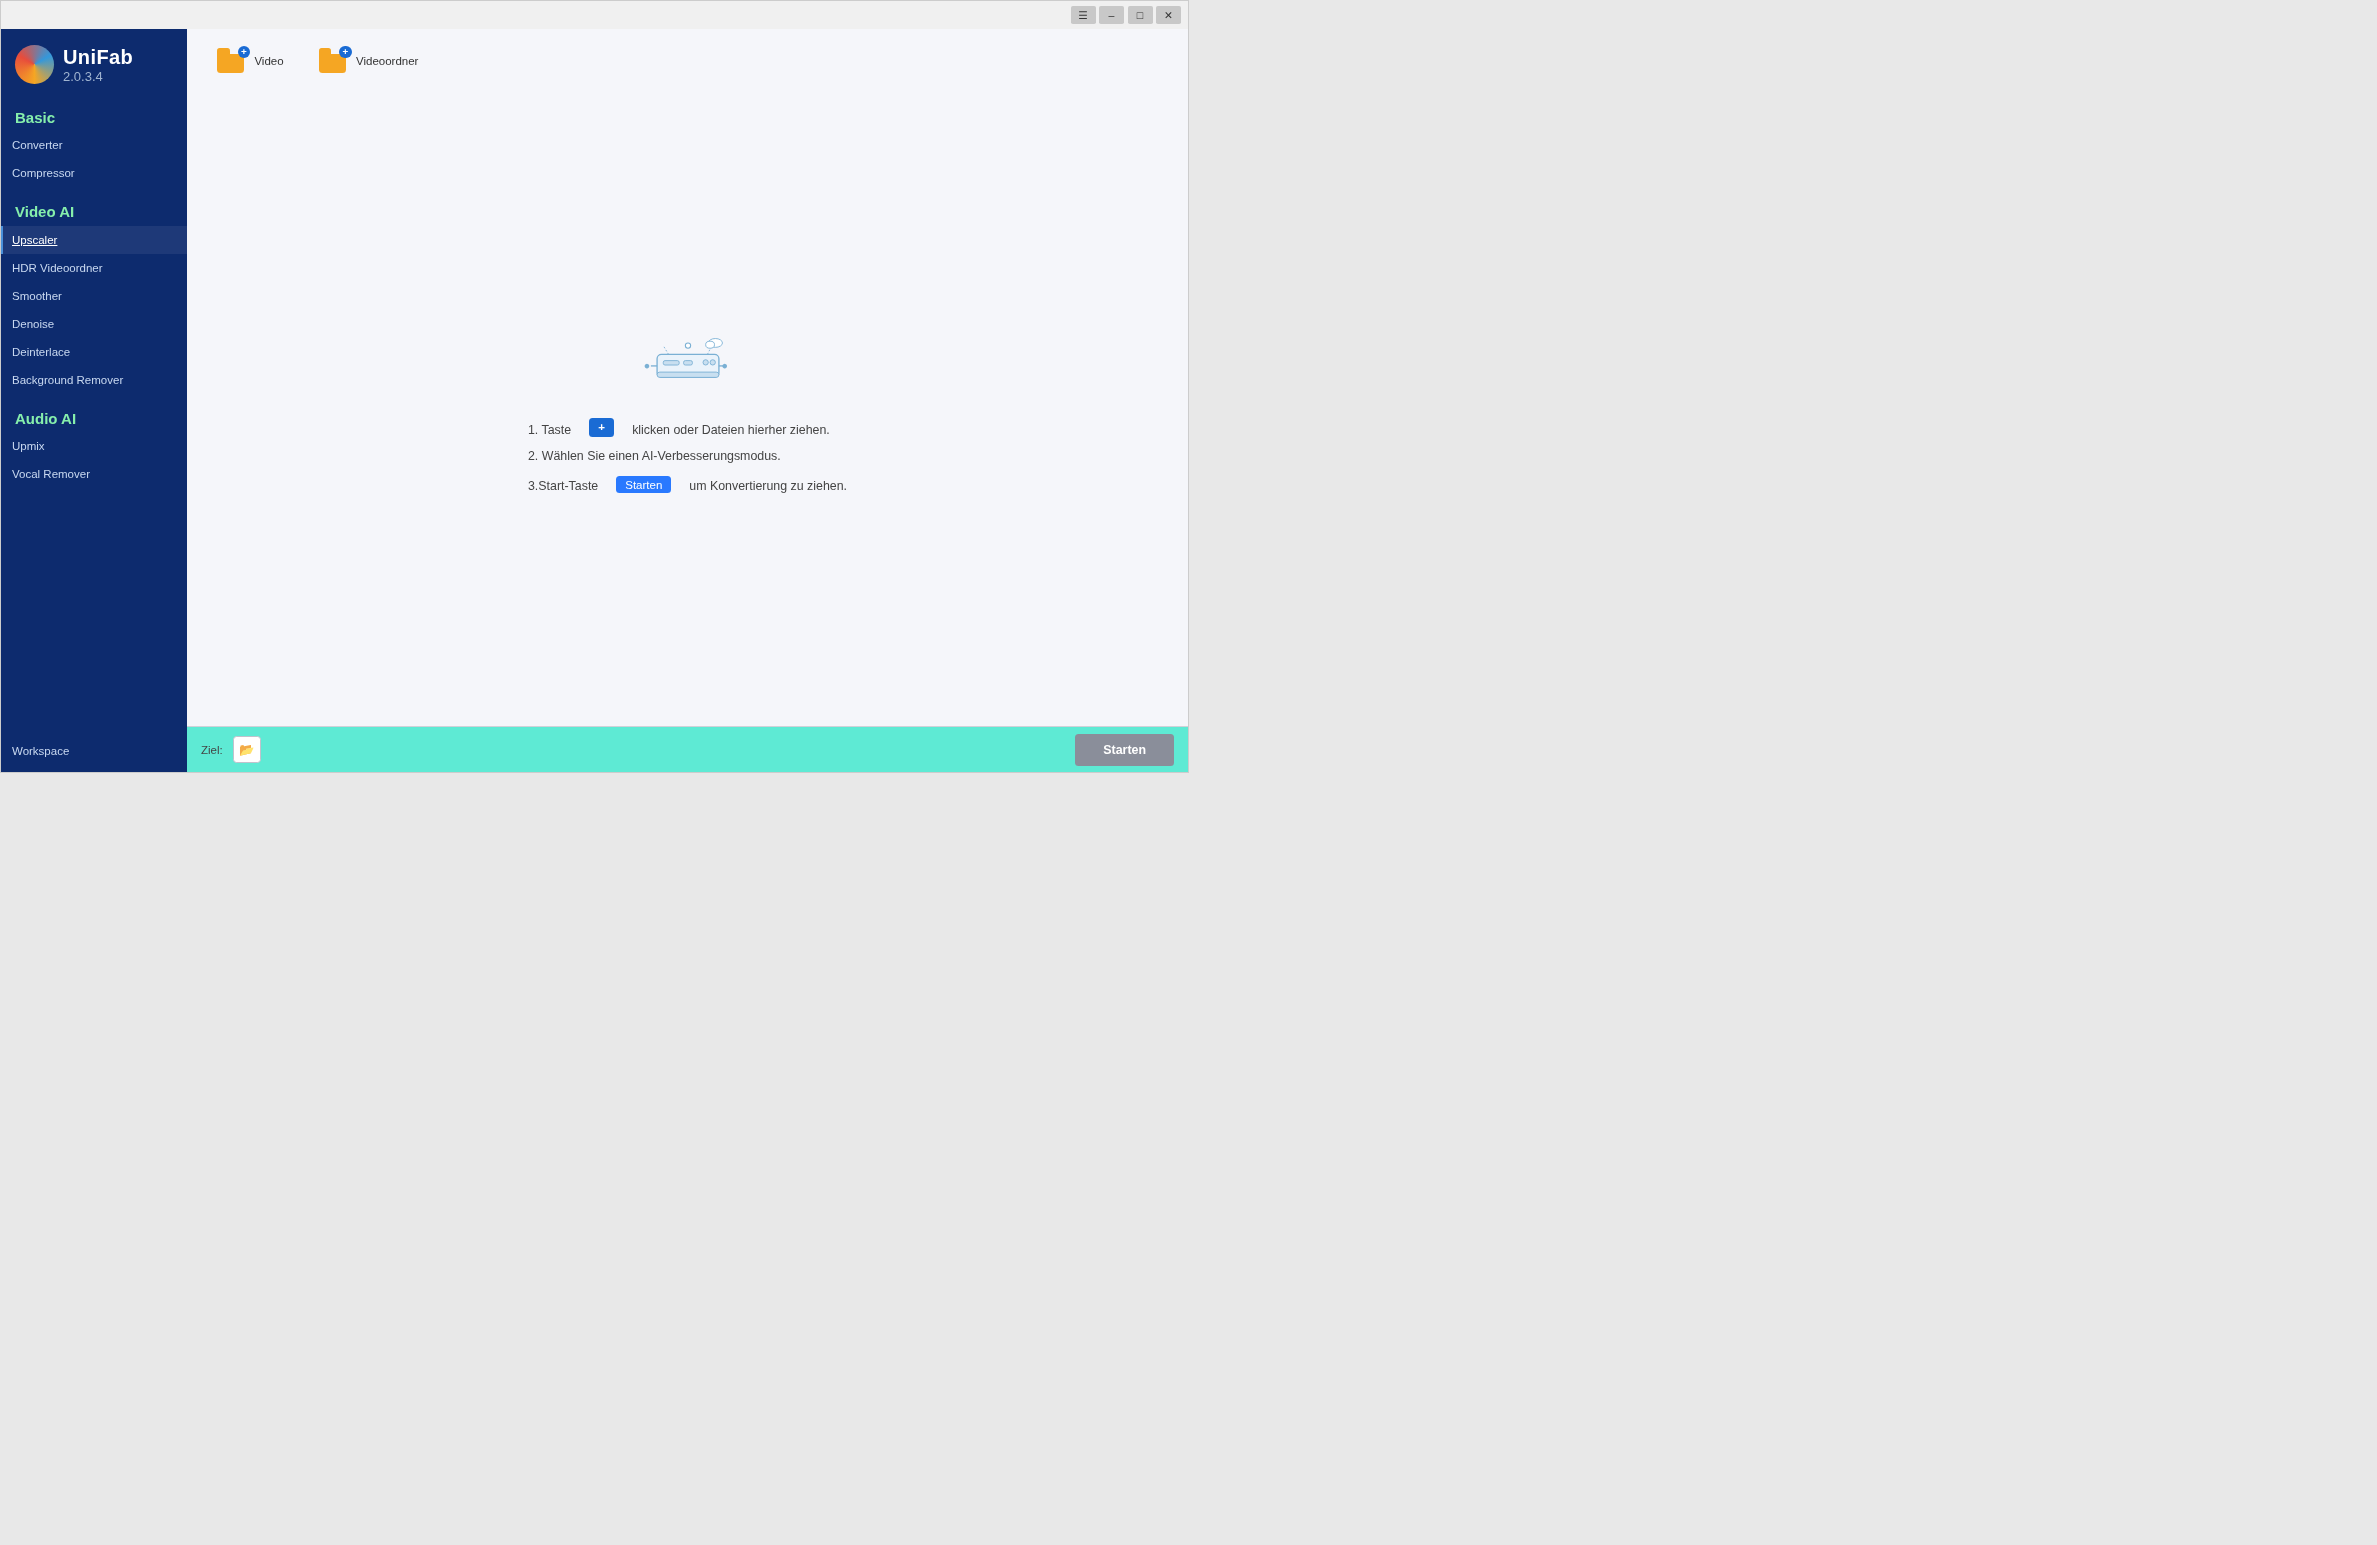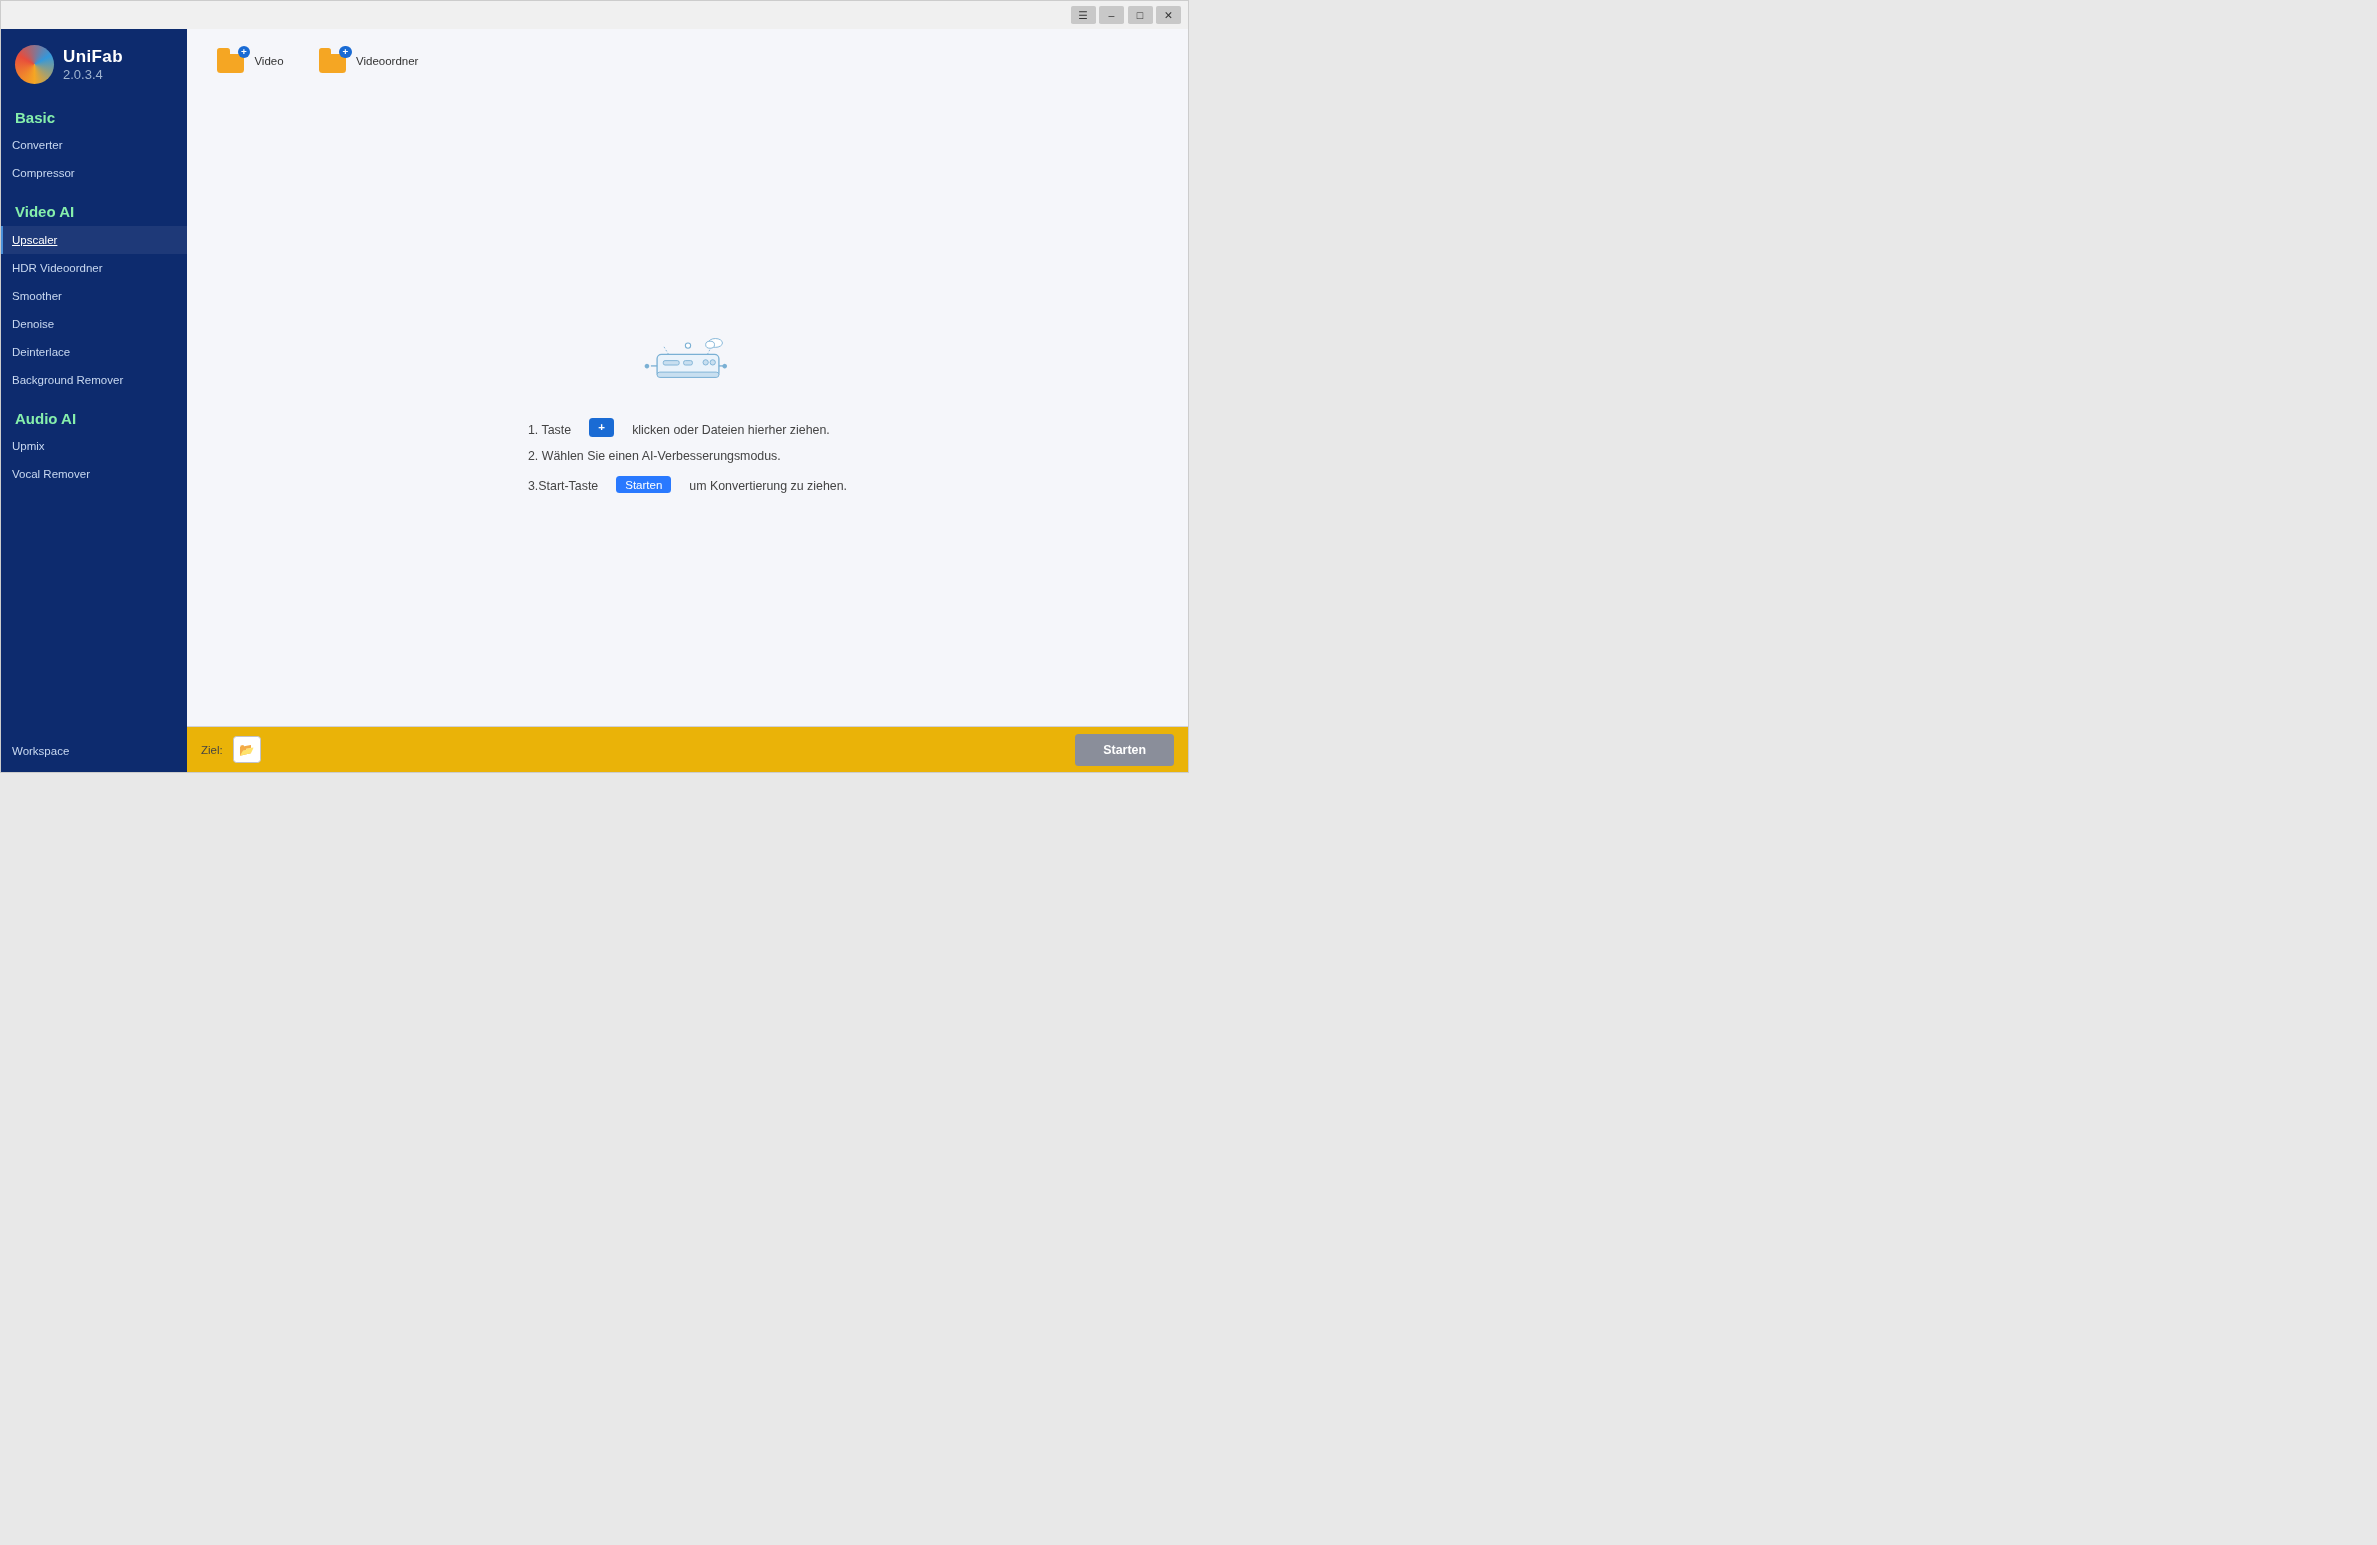--- a/index.html
+++ b/index.html
@@ -69,21 +69,21 @@
       border-radius: 50%;
       background: conic-gradient(from 180deg, #f5a623 0deg, #e74c3c 120deg, #3498db 240deg, #f5a623 360deg);
       flex-shrink: 0;
     }
     .logo-text {
       display: flex;
       flex-direction: column;
     }
     .logo-name {
       color: white;
-      font-size: 17px;
+      font-size: 20px;
       font-weight: 700;
       letter-spacing: 0.4px;
     }
     .logo-version {
       color: #a0b4d0;
       font-size: 13px;
     }
     .sidebar-section-label {
       color: #86efac;
       font-size: 15px;
@@ -175,21 +175,21 @@
       background: #2979ff;
       color: white;
       padding: 2.7px 9px;
       border-radius: 3.5px;
       font-size: 11.5px;
       font-weight: 500;
     }
     
     .bottombar {
       height: 46px;
-      background: #eab308;
+      background: #5eead4;
       border-top: 0.9px solid #d0d1d8;
       display: flex;
       align-items: center;
       padding: 0 14px;
       gap: 10.6px;
       flex-shrink: 0;
     }
     .ziel-label {
       font-size: 11.5px;
       color: #444;

